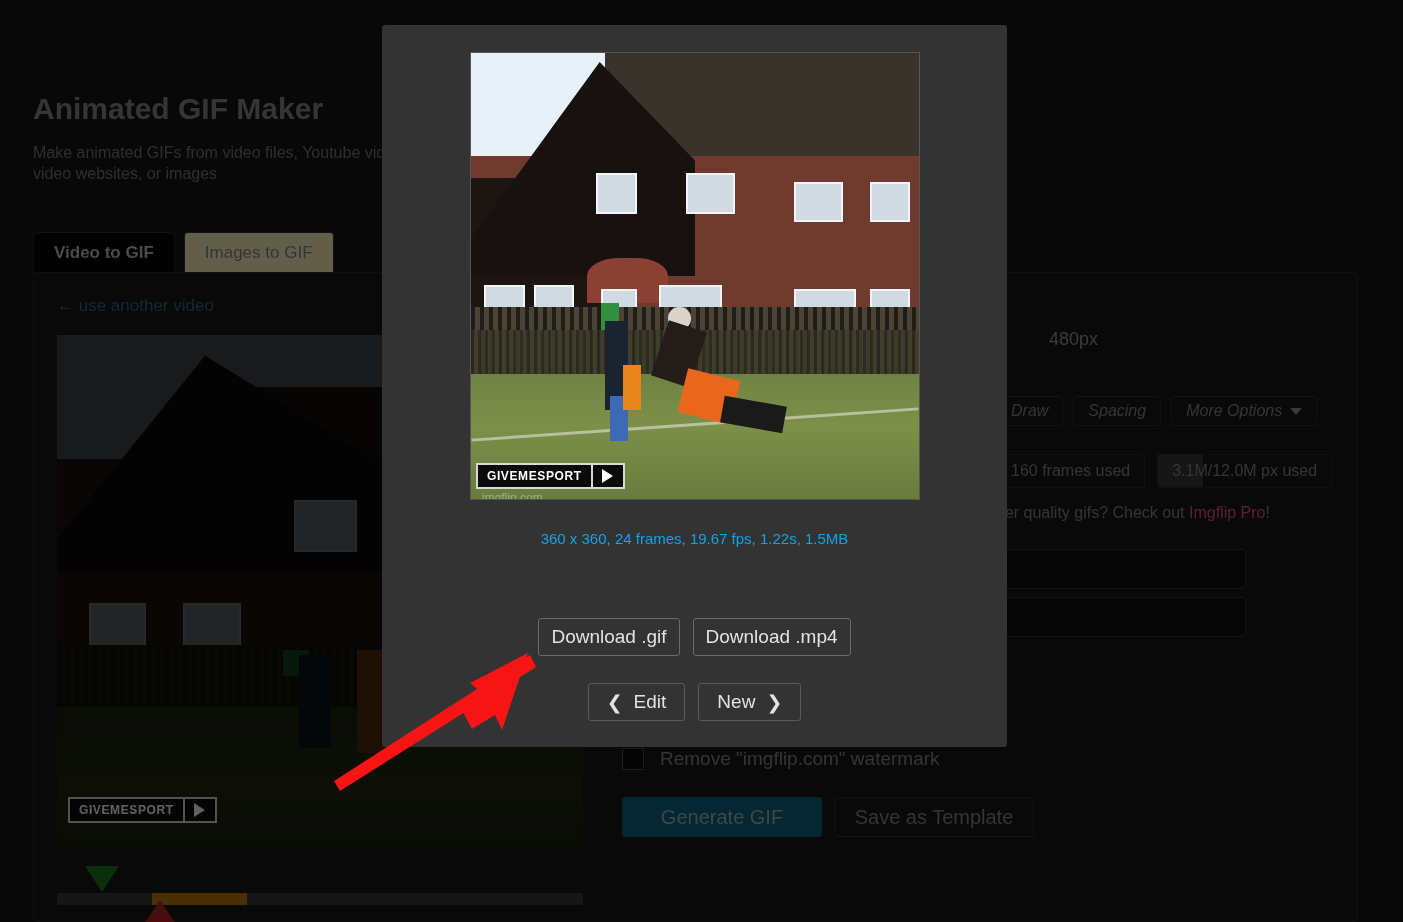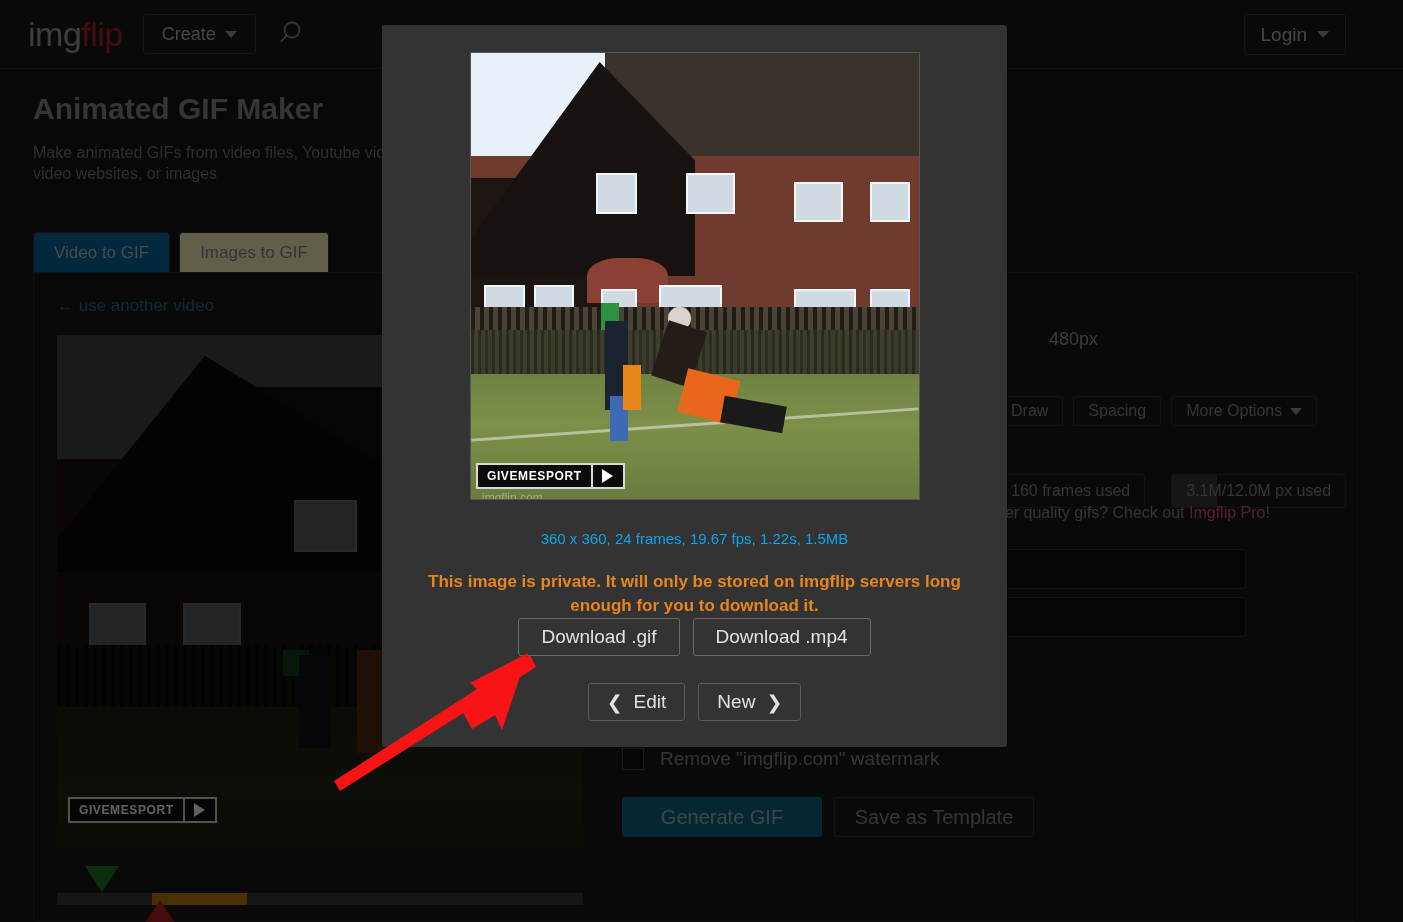--- a/index.html
+++ b/index.html
@@ -42,21 +42,21 @@
   .page-title { position: absolute; left: 33px; top: 92px; font-size: 30px; color: #8d8d8d; font-weight: 700; }
   .page-sub { position: absolute; left: 33px; top: 142px; width: 420px;
               font-size: 16px; color: #7a7a7a; line-height: 21px; }
 
   .tabs { position: absolute; left: 33px; top: 232px; display: flex; gap: 9px; }
   .tab {
     height: 40px; padding: 0 20px; border: 1px solid #313131; border-bottom: none;
     border-radius: 4px 4px 0 0; background: #fef9c3; color: #8a8a8a;
     display: flex; align-items: center; font-size: 17px;
   }
-  .tab.active { background: #0369a1; color: #c2c2c2; font-weight: normal; }
+  .tab.active { background: #000000; color: #c2c2c2; font-weight: bold; }
 
   .panel {
     position: absolute; left: 33px; top: 272px; width: 1325px; height: 650px;
     background: #1a1a1a; border: 1px solid #2b2b2b; border-radius: 0 4px 4px 4px;
   }
 
   .use-another {
     position: absolute; left: 57px; top: 296px; font-size: 17px; color: #2c6e8b;
   }
 
@@ -98,23 +98,23 @@
     border-left:17px solid transparent;border-right:17px solid transparent;border-bottom:26px solid #bb2222; }
 
   
   .size-row { position:absolute; left:1026px; top:321px; display:flex; align-items:center; gap:6px; }
   .size-btn { height:37px; padding:0 22px; display:flex; align-items:center; justify-content:center;
               font-size:18px; color:#9a9a9a; border:1px solid transparent; border-radius:3px; }
   .size-btn.sel { border-color:#1d6a80; color:#cfcfcf; min-width:154px; }
 
   .tool-row { position:absolute; left:996px; top:396px; display:flex; gap:10px; }
   .tool-btn { height:30px; padding:0 14px; display:flex; align-items:center; font-size:16px;
-              color:#8a8a8a; border:1px solid #333; border-radius:3px; gap:8px; }
-
-  .usage-row { position:absolute; left:996px; top:454px; display:flex; gap:26px;margin-top:20px; }
+              color:#8a8a8a; border:1px solid #333; border-radius:3px; gap:8px;font-style:italic; }
+
+  .usage-row { position:absolute; left:996px; top:454px; display:flex; gap:12px; }
   .usage-box { height:34px; padding:0 14px; display:flex; align-items:center; font-size:16px;
                color:#8a8a8a; border:1px solid #2f2f2f; border-radius:3px; position:relative; overflow:hidden; }
   .usage-fill { position:absolute; left:0; top:0; height:100%; background:#3a3a3a; }
   .usage-label { position:relative; }
 
   .pro-line { position:absolute; left:996px; top:504px; font-size:16px; color:#8a8a8a; }
   .pro-line a { color:#ec4899; text-decoration:none; }
 
   .cap-input { position:absolute; left:910px; width:336px; height:40px;
                background:#101010; border:1px solid #343434; border-radius:3px; }
@@ -158,56 +158,37 @@
     background: linear-gradient(#6f8243, #7d9049 40%, #6a7c3e); }
   .gf-line { position:absolute; left:0; top:83%; width:100%; height:3px; background:rgba(235,235,225,.55);
              transform: rotate(-4deg); }
 
   .stats { position:absolute; left:0; top:505px; width:100%; text-align:center;
            font-size:15px; color:#0ea5e9; }
   .warn { position:absolute; left:40px; top:545px; width:545px; text-align:center;
           font-size:17px; color:#e8851c; line-height:24px; font-weight:bold; }
 
   .dl-row { position:absolute; left:0; top:593px; width:100%; display:flex; justify-content:center; gap:13px; }
-  .dl-btn { height:38px; padding:0 22px; border:1px solid #6a6a6a; border-radius:3px;
+  .dl-btn { height:38px; padding:0 12px; border:1px solid #6a6a6a; border-radius:3px;
             color:#e2e2e2; font-size:19px; display:flex; align-items:center; justify-content:center; }
 
   .nav-row { position:absolute; left:0; top:658px; width:100%; display:flex; justify-content:center; gap:13px; }
   .nav-btn { height:38px; padding:0 18px; border:1px solid #5a5a5a; border-radius:3px;
              color:#e2e2e2; font-size:19px; display:flex; align-items:center; gap:11px; }
 
   
   .arrow-svg { position:absolute; left:320px; top:645px; width:230px; height:155px; pointer-events:none; }
 </style>
 </head>
 <body>
 
 <div id="root">
 
   <div class="page">
 
-    <div class="topbar">
-      <div class="logo">
-        <span class="img">img</span><span class="flip">flip</span>
-      </div>
-      <div class="create-btn">
-        <span>Create</span>
-        <span class="caret"></span>
-      </div>
-      <span class="search-icon">
-        <svg width="32" height="32" viewBox="0 0 32 32">
-            <circle cx="14" cy="12" r="7.5" fill="none" stroke="#8a8a8a" stroke-width="1.8"></circle>
-            <line x1="8.6" y1="17.6" x2="2.5" y2="24" stroke="#8a8a8a" stroke-width="1.8"></line>
-          </svg>
-      </span>
-      <div class="login-btn">
-        <span>Login</span>
-        <span class="caret"></span>
-      </div>
-    </div>
 
     <div class="page-title">Animated GIF Maker</div>
     <div class="page-sub">Make animated GIFs from video files, Youtube videos, video websites, or images</div>
 
     <div class="tabs">
       <div class="tab active">Video to GIF</div>
       <div class="tab">Images to GIF</div>
     </div>
 
     <div class="panel"></div>
@@ -321,21 +302,20 @@
       <div class="watermark" style="left:5px;bottom:10px;">
         <span class="wm-text">GIVEMESPORT</span>
         <span class="wm-play">
             <span class="wm-tri"></span>
           </span>
         <span class="wm-sub">imgflip.com</span>
       </div>
     </div>
 
     <div class="stats">360 x 360, 24 frames, 19.67 fps, 1.22s, 1.5MB</div>
-    <div class="warn">This image is private. It will only be stored on imgflip servers long enough for you to download it.</div>
 
     <div class="dl-row">
       <div class="dl-btn">Download .gif</div>
       <div class="dl-btn">Download .mp4</div>
     </div>
 
     <div class="nav-row">
       <div class="nav-btn">
         <span>❮</span>
         <span>Edit</span>

